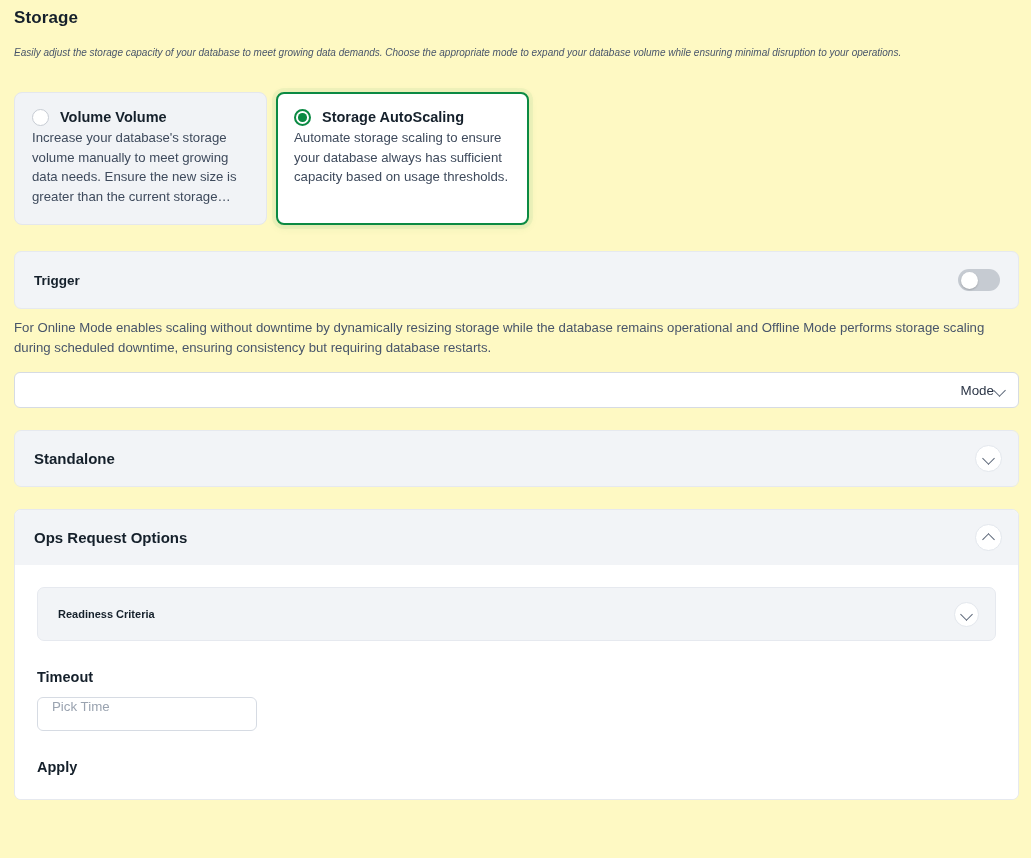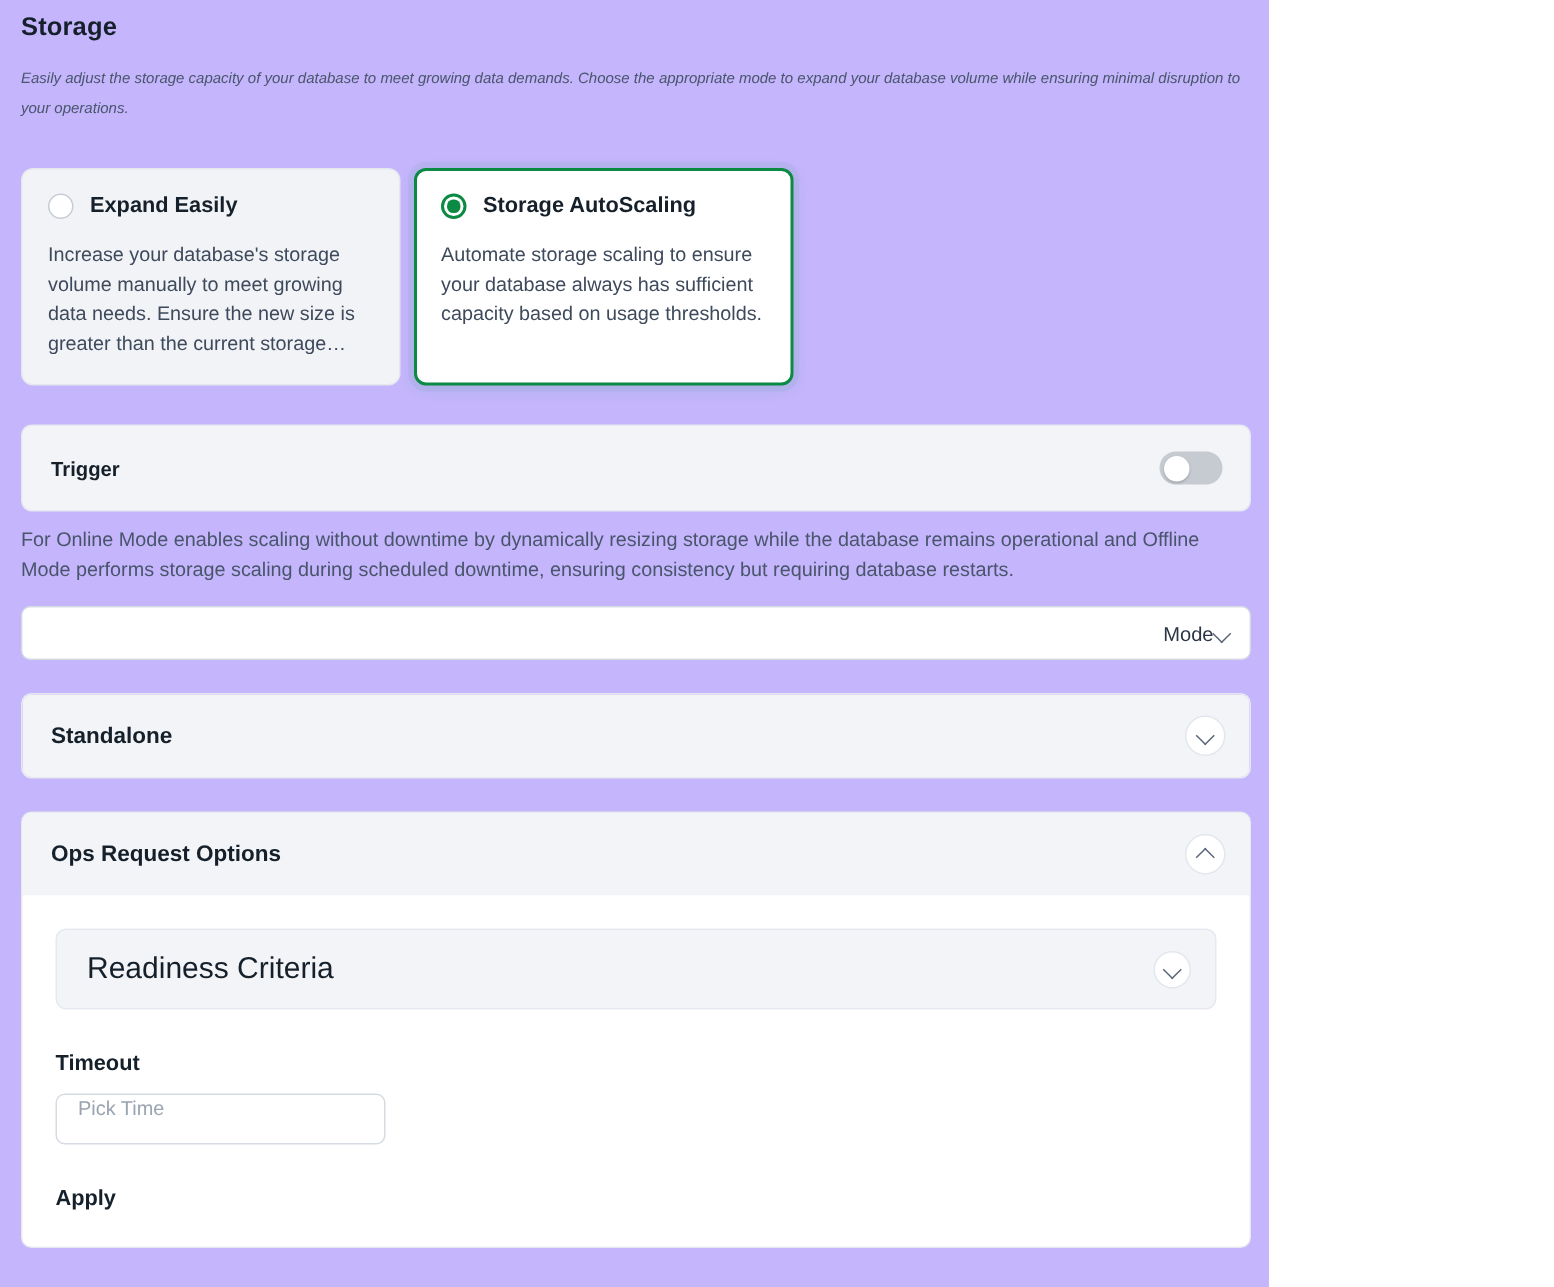--- a/index.html
+++ b/index.html
@@ -6,23 +6,23 @@
   * { box-sizing: border-box; }
   html, body {
     margin: 0;
     padding: 0;
     background: #ffffff;
     font-family: "Liberation Sans", sans-serif;
     -webkit-font-smoothing: antialiased;
   }
   #page {
     position: relative;
-    width: 846px;
+    width: 1031px;
     height: 858px;
-    background: #c4b5fd;
+    background: #fef9c3;
     overflow: hidden;
   }
 
   
   .page-title {
     font-size: 17px;
     font-weight: bold;
     color: #15202b;
     margin: 0;
     padding: 8px 14px 0 14px;
@@ -67,21 +67,21 @@
   .card-title {
     font-size: 14.5px;
     font-weight: bold;
     color: #15202b;
     line-height: 1;
   }
   .card-desc {
     font-size: 13.2px;
     line-height: 19.5px;
     color: #3e4a5c;
-    margin-top: 14px;
+    margin-top: 2px;
   }
 
   .radio {
     width: 17px;
     height: 17px;
     min-width: 17px;
     border-radius: 50%;
     border: 1.6px solid #c7ccd4;
     background: #fff;
     display: inline-block;
@@ -226,22 +226,22 @@
     border-radius: 7px;
     background: #f2f4f7;
     height: 54px;
     display: flex;
     align-items: center;
     justify-content: space-between;
     padding: 0 16px 0 20px;
     cursor: pointer;
   }
   .sub-acc-title {
-    font-size: 20px;
-    font-weight: normal;
+    font-size: 11px;
+    font-weight: bold;
     color: #15202b;
   }
   .circle-btn.sm { width: 25px; height: 25px; }
 
   .field-label {
     font-size: 14.5px;
     font-weight: bold;
     color: #15202b;
     margin-top: 28px;
   }
@@ -269,21 +269,21 @@
 <div id="page">
 
   <h1 class="page-title">Storage</h1>
   <p class="page-desc">Easily adjust the storage capacity of your database to meet growing data demands. Choose the appropriate mode to expand your database volume while ensuring minimal disruption to your operations.</p>
 
   <div class="cards">
 
     <div class="card">
       <div class="card-head">
         <span class="radio"></span>
-        <span class="card-title">Expand Easily</span>
+        <span class="card-title">Volume Volume</span>
       </div>
       <div class="card-desc">Increase your database's storage volume manually to meet growing data needs. Ensure the new size is greater than the current storage…</div>
     </div>
 
     <div class="card selected">
       <div class="card-head">
         <span class="radio checked"></span>
         <span class="card-title">Storage AutoScaling</span>
       </div>
       <div class="card-desc">Automate storage scaling to ensure your database always has sufficient capacity based on usage thresholds.</div>

